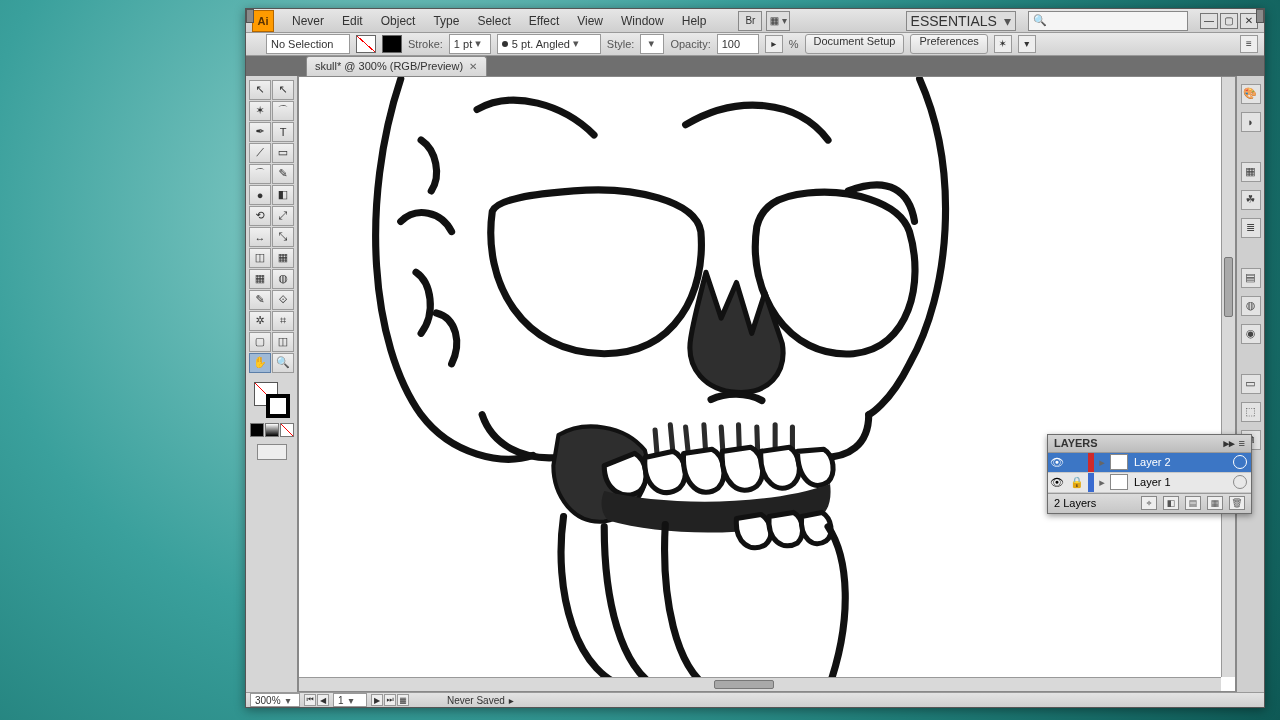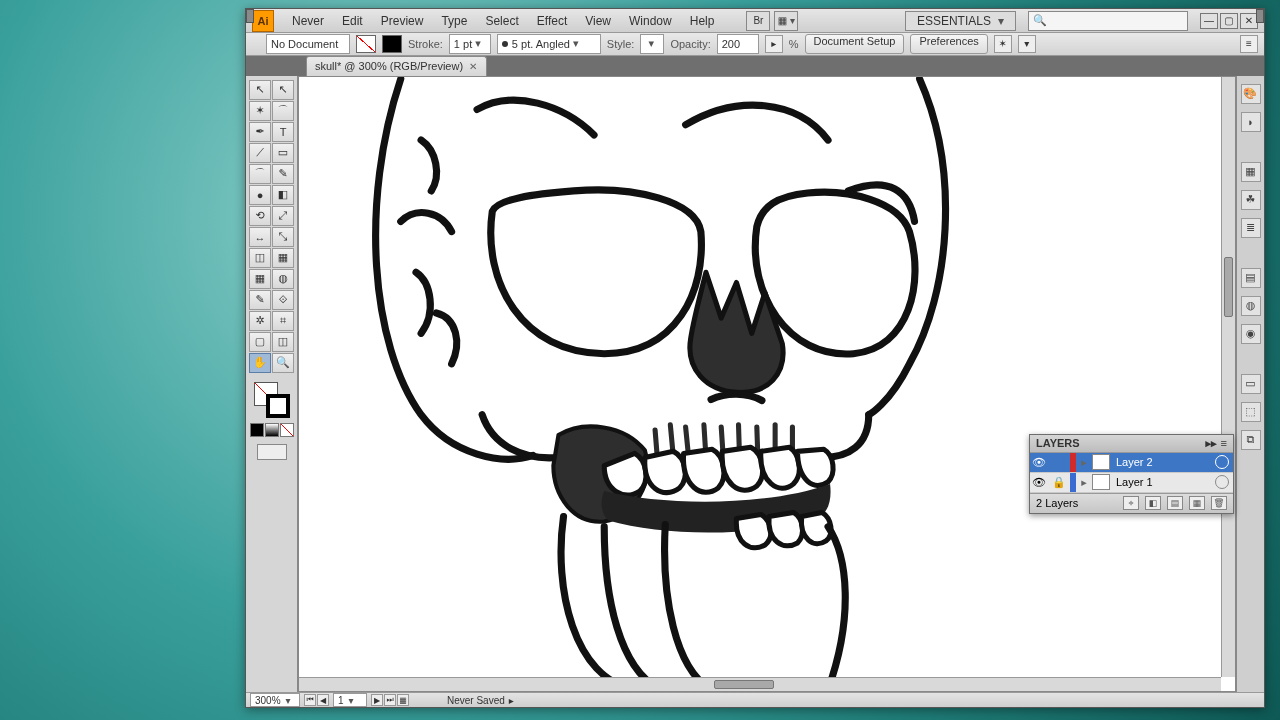--- a/index.html
+++ b/index.html
@@ -20,21 +20,21 @@
     display: flex; align-items: center; gap: 2px; padding: 0 6px; font-size: 12px; color: #333;
   }
   .app-icon {
     width: 22px; height: 22px; background: #ff9b00; border: 1px solid #b36600;
     display: flex; align-items: center; justify-content: center; font-weight: bold;
     color: #5a3300; font-size: 11px; margin-right: 8px;
   }
   .menu-item { padding: 4px 8px; cursor: default; border-radius: 2px; }
   .menubar .spacer { flex: 1; }
   .br-btn { width: 24px; height: 20px; border: 1px solid #888; background: #ddd; margin-right: 2px; display:flex;align-items:center;justify-content:center;font-size:10px;}
-  .workspace-sw { height:20px; padding:0 11px; border:1px solid #888; background:#ddd; display:flex; align-items:center; gap:4px; font-size:12px;}
+  .workspace-sw { height:20px; padding:0 4px; border:1px solid #888; background:#ddd; display:flex; align-items:center; gap:4px; font-size:14px;}
   .search-box { width:160px; height:20px; border:1px solid #888; background:#f5f5f5; display:flex; align-items:center; padding:0 4px; gap:4px; font-size:11px;color:#888;}
   .win-ctrls { display:flex; gap:2px; margin-left:10px;}
   .win-ctrls span { width:18px;height:16px;border:1px solid #777;background:#e0e0e0;display:flex;align-items:center;justify-content:center;font-size:10px;}
   
   .controlbar {
     height: 28px; background: linear-gradient(#e9e9e9,#d3d3d3); border-bottom:1px solid #999;
     display:flex; align-items:center; gap:6px; padding:0 6px; font-size:11px; color:#333;
   }
   .cb-field { height:20px; border:1px solid #999; background:#fff; display:flex; align-items:center; padding:0 4px; }
   .cb-label { color:#555; }
@@ -76,21 +76,21 @@
   .vscroll{position:absolute;right:0;top:0;bottom:14px;width:14px;background:#d9d9d9;border-left:1px solid #999;}
   .vscroll .thumb{position:absolute;left:2px;right:2px;top:30%;height:60px;background:#a9a9a9;border:1px solid #777;border-radius:2px;}
   .hscroll{position:absolute;left:0;right:14px;bottom:0;height:14px;background:#d9d9d9;border-top:1px solid #999;display:flex;align-items:center;}
   .hscroll .thumb{position:absolute;left:45%;width:60px;top:2px;bottom:2px;background:#a9a9a9;border:1px solid #777;border-radius:2px;}
 
   .right-dock{width:28px;background:#cfcfcf;border-left:1px solid #888;display:flex;flex-direction:column;align-items:center;gap:8px;padding:8px 0;}
   .dock-ic{width:20px;height:20px;border:1px solid #999;background:#e3e3e3;display:flex;align-items:center;justify-content:center;font-size:11px;color:#444;}
   .dock-gap{height:14px;}
 
   
-  .layers-panel{position:absolute; right:30px; top:358px; width:205px; background:#dedede; border:1px solid #6d6d6d; box-shadow:0 2px 6px rgba(0,0,0,.4); font-size:11px;}
+  .layers-panel{position:absolute; right:12px; top:358px; width:205px; background:#dedede; border:1px solid #6d6d6d; box-shadow:0 2px 6px rgba(0,0,0,.4); font-size:11px;}
   .lp-title{height:18px;background:linear-gradient(#d6d6d6,#bcbcbc);border-bottom:1px solid #999;display:flex;align-items:center;padding:0 6px;font-weight:bold;color:#333; justify-content:space-between;}
   .lp-title .r{display:flex;gap:4px;}
   .lp-body{max-height:90px;overflow:auto;background:#e8e8e8;}
   .layer-row{height:20px;display:flex;align-items:center;gap:2px;border-bottom:1px solid #c9c9c9;padding-right:4px;}
   .layer-row.sel{background:#3c76c5;color:#fff;}
   .lr-eye{width:18px;text-align:center;}
   .lr-lock{width:18px;text-align:center;color:#777;}
   .lr-color{width:6px;align-self:stretch;}
   .lr-tw{width:12px;text-align:center;color:#666;}
   .lr-thumb{width:18px;height:16px;background:#fff;border:1px solid #888;}
@@ -114,21 +114,21 @@
 </style>
 </head>
 <body>
 
 <div class="app">
 
   <div class="menubar">
     <div class="app-icon">Ai</div>
     <span class="menu-item">Never</span>
     <span class="menu-item">Edit</span>
-    <span class="menu-item">Preview</span>
+    <span class="menu-item">Object</span>
     <span class="menu-item">Type</span>
     <span class="menu-item">Select</span>
     <span class="menu-item">Effect</span>
     <span class="menu-item">View</span>
     <span class="menu-item">Window</span>
     <span class="menu-item">Help</span>
     <span style="width:20px"></span>
     <span class="br-btn">Br</span>
     <span class="br-btn chev">▦</span>
     <span class="spacer"></span>
@@ -142,33 +142,33 @@
       <span>—</span>
       <span>▢</span>
       <span>✕</span>
     </div>
   </div>
 
   <div class="controlbar">
     <span class="left-collapse"></span>
     <span class="right-collapse"></span>
     <span style="width:8px"></span>
-    <span class="cb-field" style="width:84px">No Document</span>
+    <span class="cb-field" style="width:84px">No Selection</span>
     <span class="swatch diag"></span>
     <span class="swatch black"></span>
     <span class="cb-label">Stroke:</span>
     <span class="cb-field cb-num chev">1 pt</span>
     <span class="cb-field chev" style="width:104px">
       <span style="width:6px;height:6px;border-radius:50%;background:#333;margin-right:4px"></span>
       <span>5 pt. Angled</span>
     </span>
     <span class="cb-label">Style:</span>
     <span class="cb-field chev" style="width:24px"></span>
     <span class="cb-label">Opacity:</span>
-    <span class="cb-field cb-num">200</span>
+    <span class="cb-field cb-num">100</span>
     <span class="mini-icon">▸</span>
     <span class="cb-label">%</span>
     <span class="cb-btn">Document Setup</span>
     <span class="cb-btn">Preferences</span>
     <span class="mini-icon">✶</span>
     <span class="mini-icon">▾</span>
     <span class="grow"></span>
     <span class="mini-icon">≡</span>
   </div>
 

